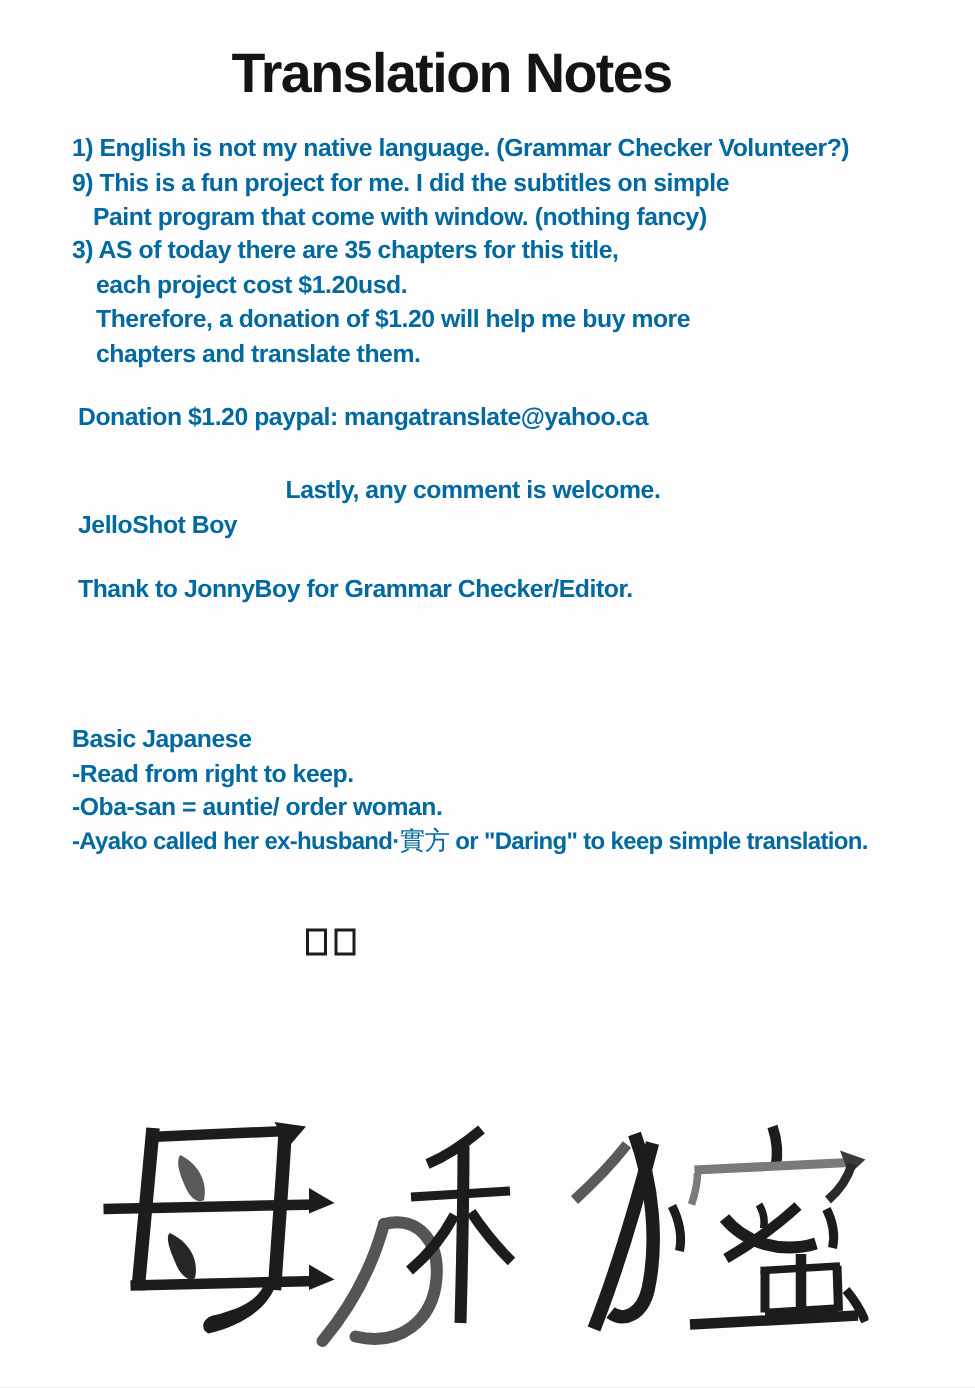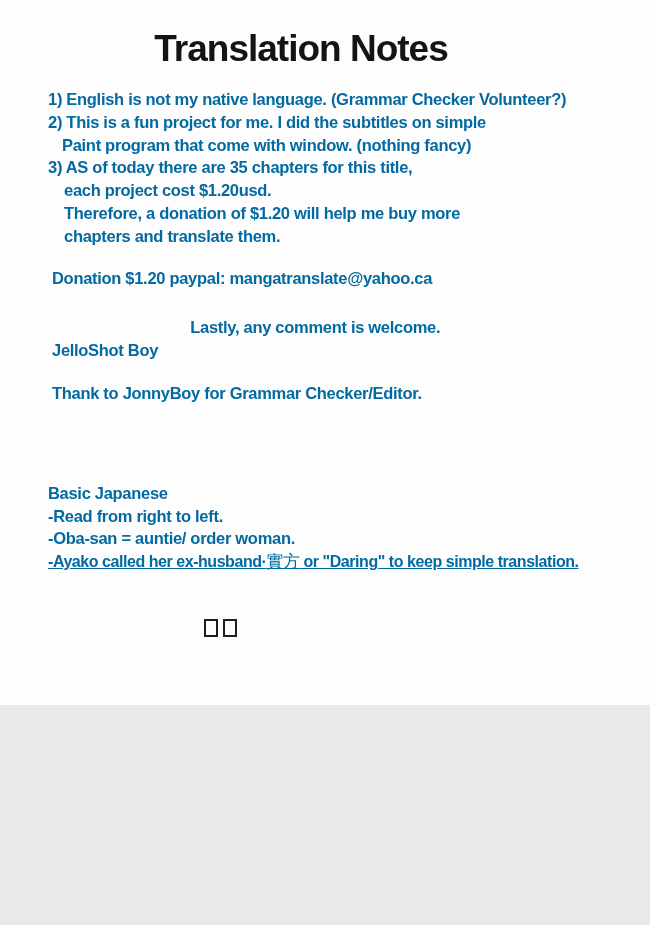--- a/index.html
+++ b/index.html
@@ -1,18 +1,18 @@
 <!DOCTYPE html>
 <html><head>
 <meta charset="utf-8">
 <style>
   html,body{margin:0;padding:0;background:#e9e9e9;}
   .page{
     position:relative;
-    width:650px;height:705px;
+    width:650px;height:925px;
     margin:0 auto;
     background:#fdfdfd;
     overflow:hidden;
     font-family:"Liberation Sans","DejaVu Sans",sans-serif;
     color:#1e1e1e;
   }
   .doc-title{
     position:absolute;
     top:28px;left:0;right:0;
     padding-right:48px;
@@ -32,21 +32,21 @@
     color:#0369a1;
   }
   .line{white-space:nowrap;}
   .ind-14{padding-left:14px;}
   .ind-16{padding-left:16px;}
   .ind-4{padding-left:4px;}
   .mt-19{margin-top:19px;}
   .mt-27{margin-top:27px;text-align:center;}
   .mt-20{margin-top:20px;}
   .mt-77{margin-top:77px;}
-  .ayako-line{font-size:16px;letter-spacing:-0.45px;text-decoration:underline;}
+  .ayako-line{font-size:16px;letter-spacing:-0.45px;}
   .kanji-inline{
     font-family:"DejaVu Serif",serif;
     font-weight:normal;
     font-size:17px;
   }
   
   .tofu-row{position:absolute;left:204px;top:619px;display:flex;gap:5px;}
   .tofu{width:10px;height:14px;border:2.5px solid #1c1c1c;background:transparent;}
   
   .manga-title{position:absolute;left:63px;top:748px;width:516px;height:150px;}
@@ -54,36 +54,36 @@
 </style>
 </head>
 <body>
 
 <div class="page">
 
   <div class="doc-title">Translation Notes</div>
 
   <div class="body-text">
     <div class="line">1) English is not my native language. (Grammar Checker Volunteer?)</div>
-    <div class="line">2) This is a fun project for me. I did the subtitles on simple</div>
+    <div class="line">9) This is a fun project for me. I did the subtitles on simple</div>
     <div class="line ind-14">Paint program that come with window. (nothing fancy)</div>
     <div class="line">3) AS of today there are 35 chapters for this title,</div>
     <div class="line ind-16">each project cost $1.20usd.</div>
     <div class="line ind-16">Therefore, a donation of $1.20 will help me buy more</div>
     <div class="line ind-16">chapters and translate them.</div>
 
     <div class="line ind-4 mt-19">Donation $1.20 paypal: mangatranslate@yahoo.ca</div>
 
     <div class="line ind-4 mt-27">Lastly, any comment is welcome.</div>
     <div class="line ind-4">JelloShot Boy</div>
 
     <div class="line ind-4 mt-20">Thank to JonnyBoy for Grammar Checker/Editor.</div>
 
     <div class="line mt-77">Basic Japanese</div>
-    <div class="line">-Read from right to left.</div>
+    <div class="line">-Read from right to keep.</div>
     <div class="line">-Oba-san = auntie/ order woman.</div>
     <div class="line ayako-line"><span>-Ayako called her ex-husband·</span><span class="kanji-inline">實方</span><span> or "Daring" to keep simple translation.</span></div>
   </div>
 
   <div class="tofu-row">
     <div class="tofu"></div>
     <div class="tofu"></div>
   </div>
 
   <div class="manga-title">

